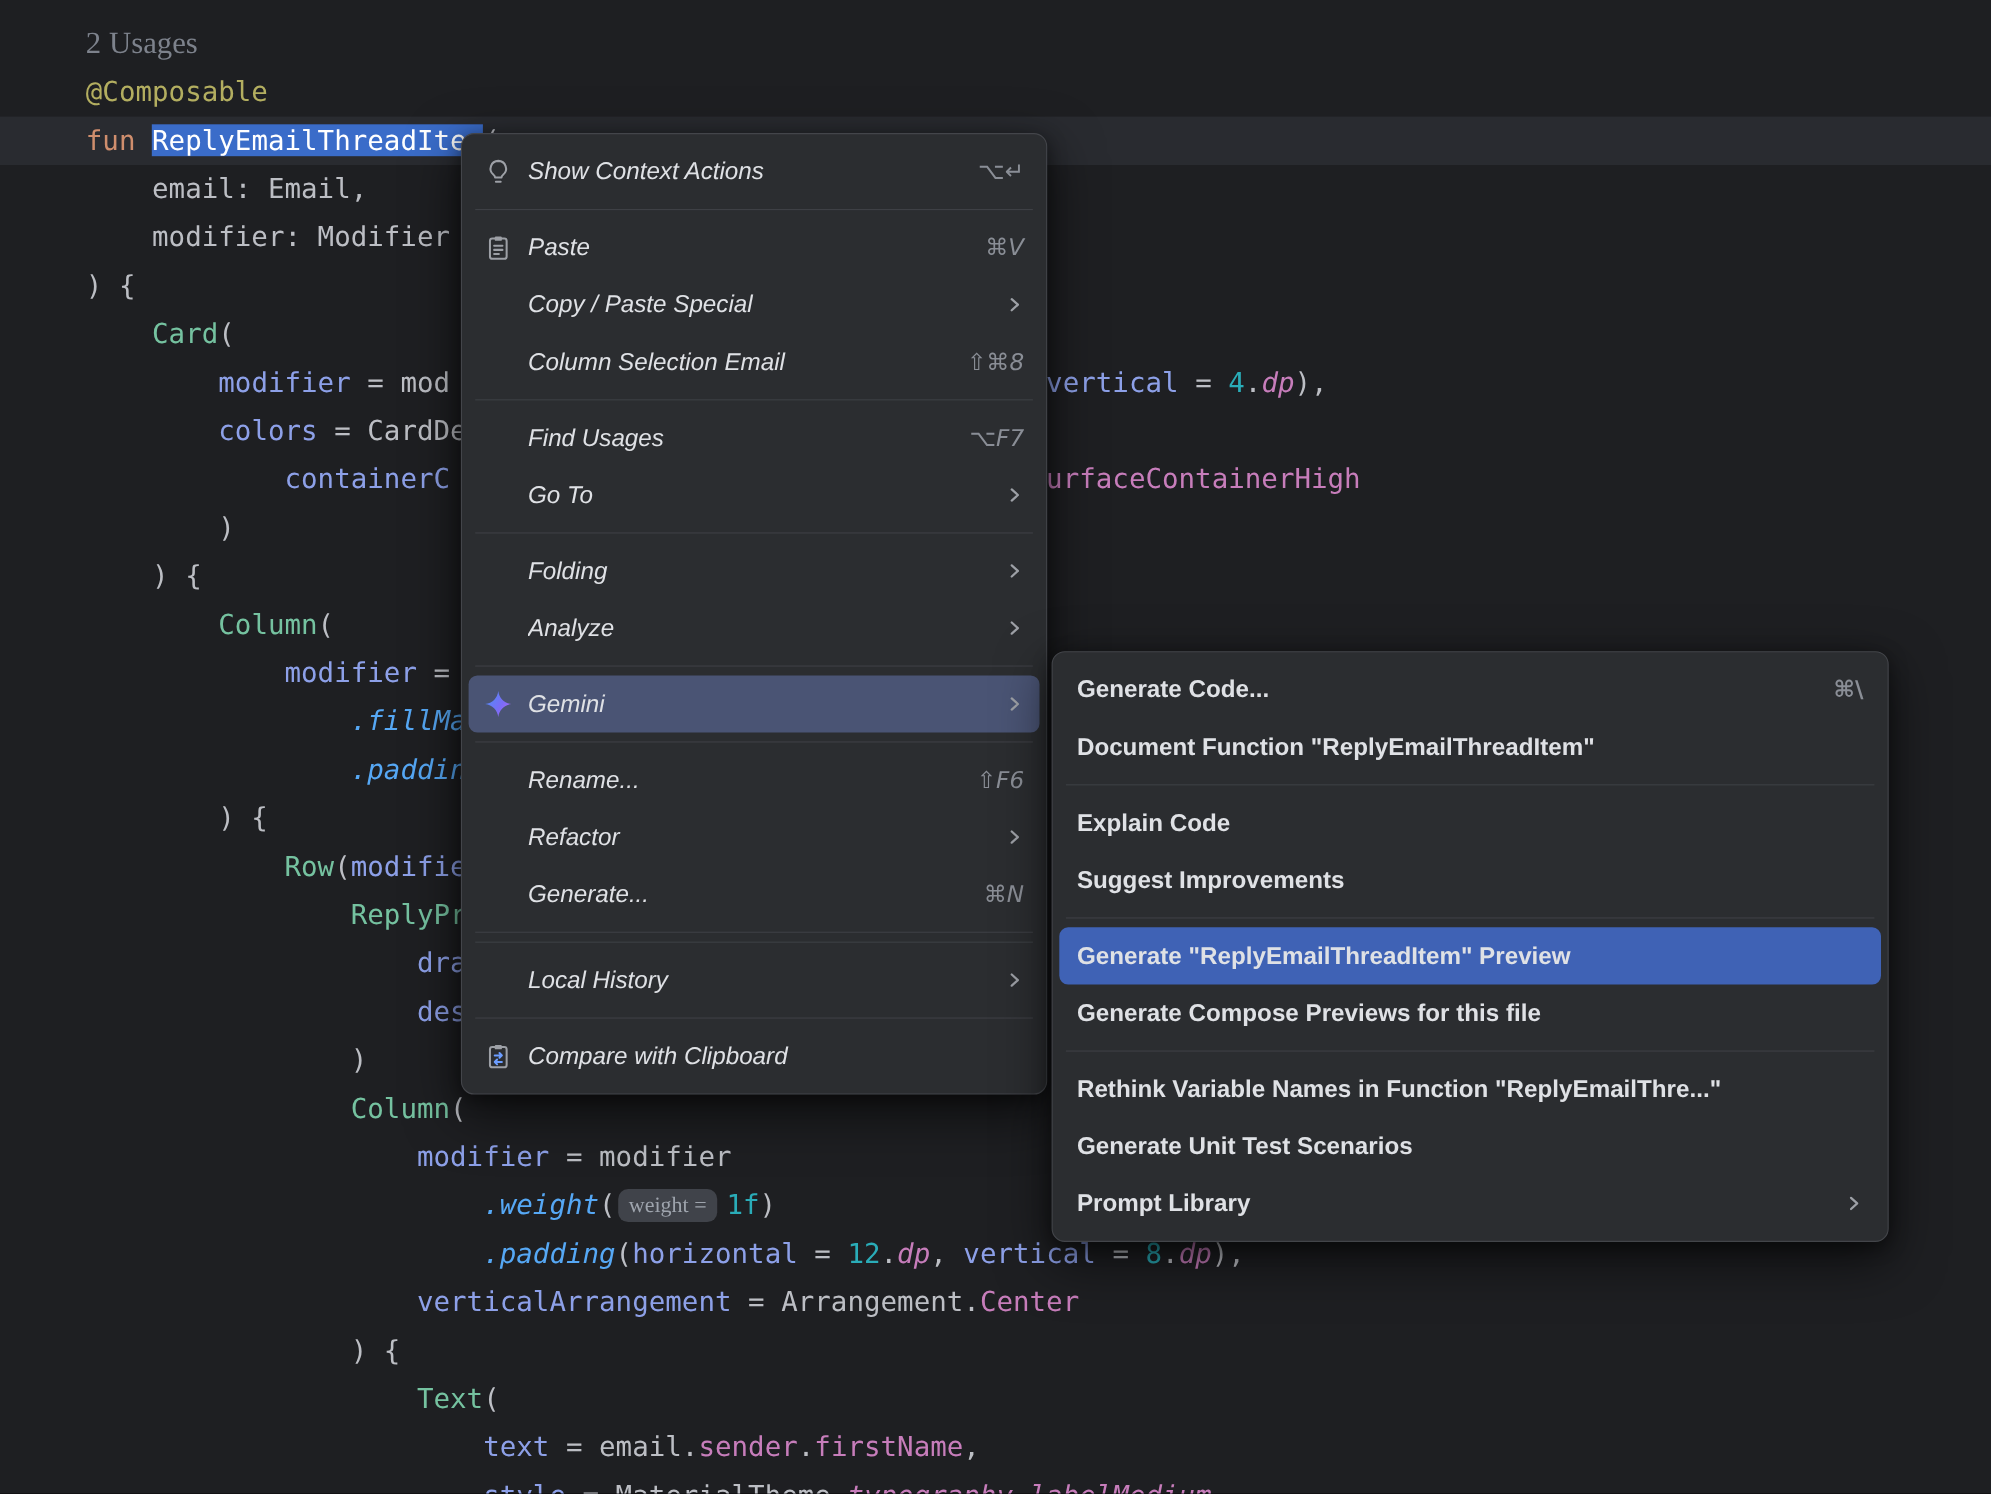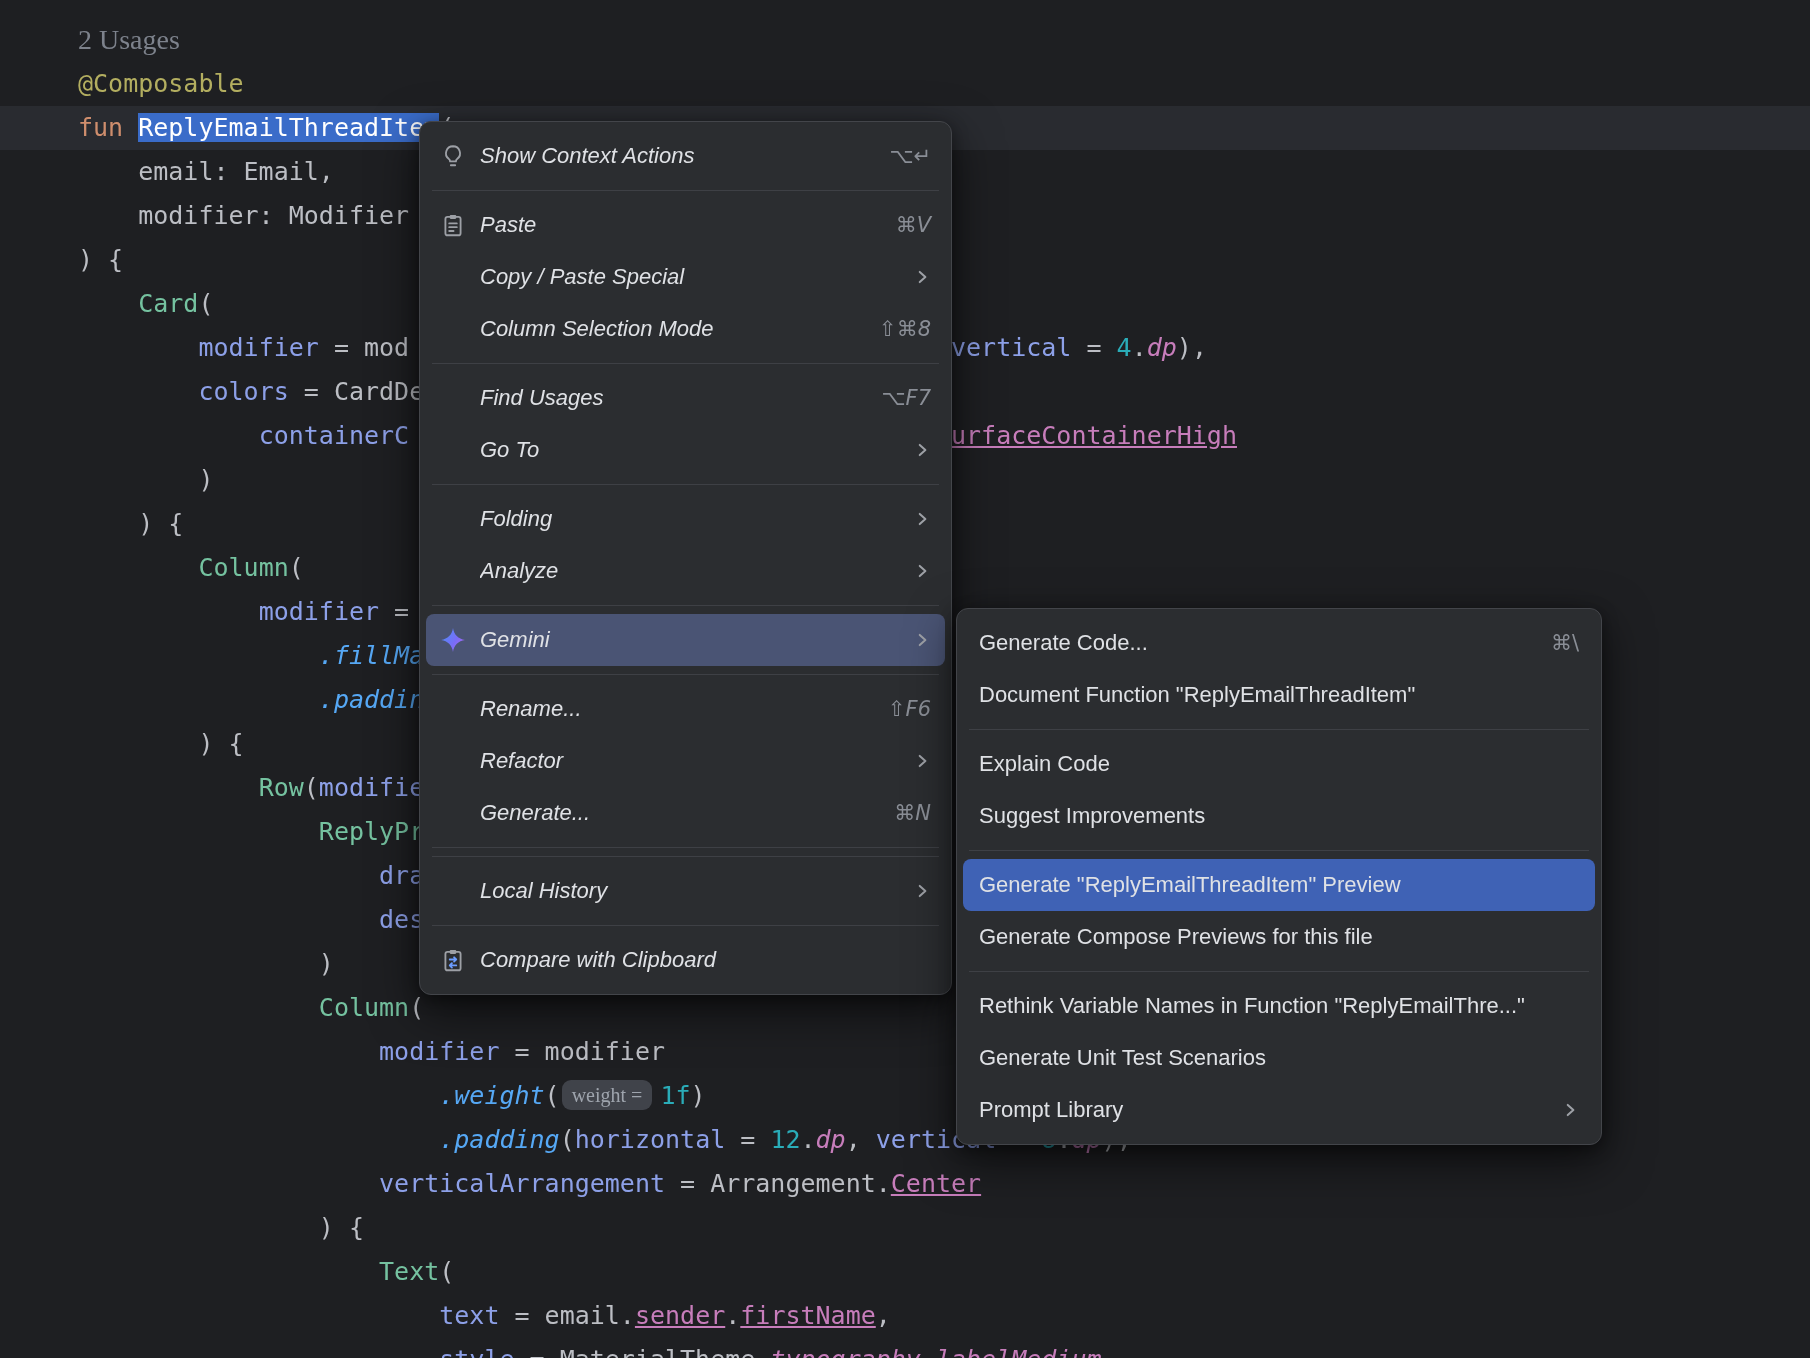--- a/index.html
+++ b/index.html
@@ -11,35 +11,35 @@
   .code-line{height:44px;line-height:44px;padding-left:78px;white-space:pre;
              font-family:"DejaVu Sans Mono",monospace;font-size:25px;
              color:var(--sx-plain,#bcbec4);}
   .code-line.current{background:var(--caret_row,#292b30);}
   .sg-kw{color:var(--sx-kw,#cf8e6d);}
   .sg-ann{color:var(--sx-ann,#b3ae60);}
   .sg-hint{color:var(--sx-hint,#7d828c);font-family:Liberation Serif, serif;font-size:28px;}
   .sg-comp{color:var(--sx-comp,#75c2a0);}
   .sg-named{color:var(--sx-named,#8da0e8);}
   .sg-num{color:var(--sx-num,#2aacb8);}
-  .sg-prop{color:var(--sx-prop,#c77dbb);text-decoration:underline;}
+  .sg-prop{color:var(--sx-prop,#c77dbb);}
   .sg-propi{color:var(--sx-prop,#c77dbb);font-style:italic;}
   .sg-ext{color:var(--sx-ext,#56a8f5);font-style:italic;}
   .sg-sel{background:var(--selection,#3a6cc9);color:var(--sx-sel_text,#ffffff);}
   .sg-inlay{display:inline-block;background:var(--sx-inlay_bg,#40434a);color:var(--sx-inlay_text,#9ea4ad);
             font-family:Liberation Serif, serif;font-size:20px;line-height:30px;
             border-radius:9px;padding:0 10px;margin:0 8px 0 2px;vertical-align:2px;}
   .sg-gap{}
 
   
   .menu{position:absolute;box-sizing:border-box;background:var(--menu_bg,#2b2d30);
         border:1px solid var(--menu_border,#43454a);border-radius:12px;padding:8px 0;
         box-shadow:0 16px 48px rgba(0,0,0,.6),0 4px 16px rgba(0,0,0,.4);}
   .menu-main{left:419px;top:121px;width:533px;z-index:10;font-style:italic;}
-  .menu-sub{left:956px;top:608px;width:646px;z-index:11;}
+  .menu-sub{left:956px;top:592px;width:761px;z-index:11;font-weight:bold;}
   .mi{height:52px;display:flex;align-items:center;margin:0 6px;border-radius:8px;
       color:var(--menu_text,#dfe1e5);font-size:22px;padding:0 16px;}
   .menu-main .mi{padding:0 14px 0 12px;}
   .mi-icon{width:30px;height:30px;margin-right:12px;flex:none;display:flex;
            align-items:center;justify-content:center;}
   .mi-label{flex:1;white-space:nowrap;overflow:hidden;}
   .mi-shortcut{margin-left:24px;color:var(--menu_shortcut,#8a8e96);
                font-family:"DejaVu Sans","Liberation Sans",sans-serif;font-size:21px;white-space:nowrap;}
   .mi-chevron{margin-left:24px;display:flex;align-items:center;}
   .mi.hl-gemini{background:var(--gemini_row,#4a5474);}
@@ -110,21 +110,21 @@
         <span class="mi-icon"></span>
         <span class="mi-label">Copy / Paste Special</span>
         <span class="mi-chevron">
           <svg viewBox="0 0 16 16" width="18" height="18" fill="none" stroke="#9da0a6" stroke-width="1.8" stroke-linecap="round" stroke-linejoin="round">
             <path d="M6 3.5 11 8l-5 4.5"></path>
           </svg>
         </span>
       </div>
       <div class="mi">
         <span class="mi-icon"></span>
-        <span class="mi-label">Column Selection Mode</span>
+        <span class="mi-label">Column Selection Email</span>
         <span class="mi-shortcut">⇧⌘8</span>
       </div>
       <div class="msep"></div>
       <div class="mi">
         <span class="mi-icon"></span>
         <span class="mi-label">Find Usages</span>
         <span class="mi-shortcut">⌥F7</span>
       </div>
       <div class="mi">
         <span class="mi-icon"></span>

